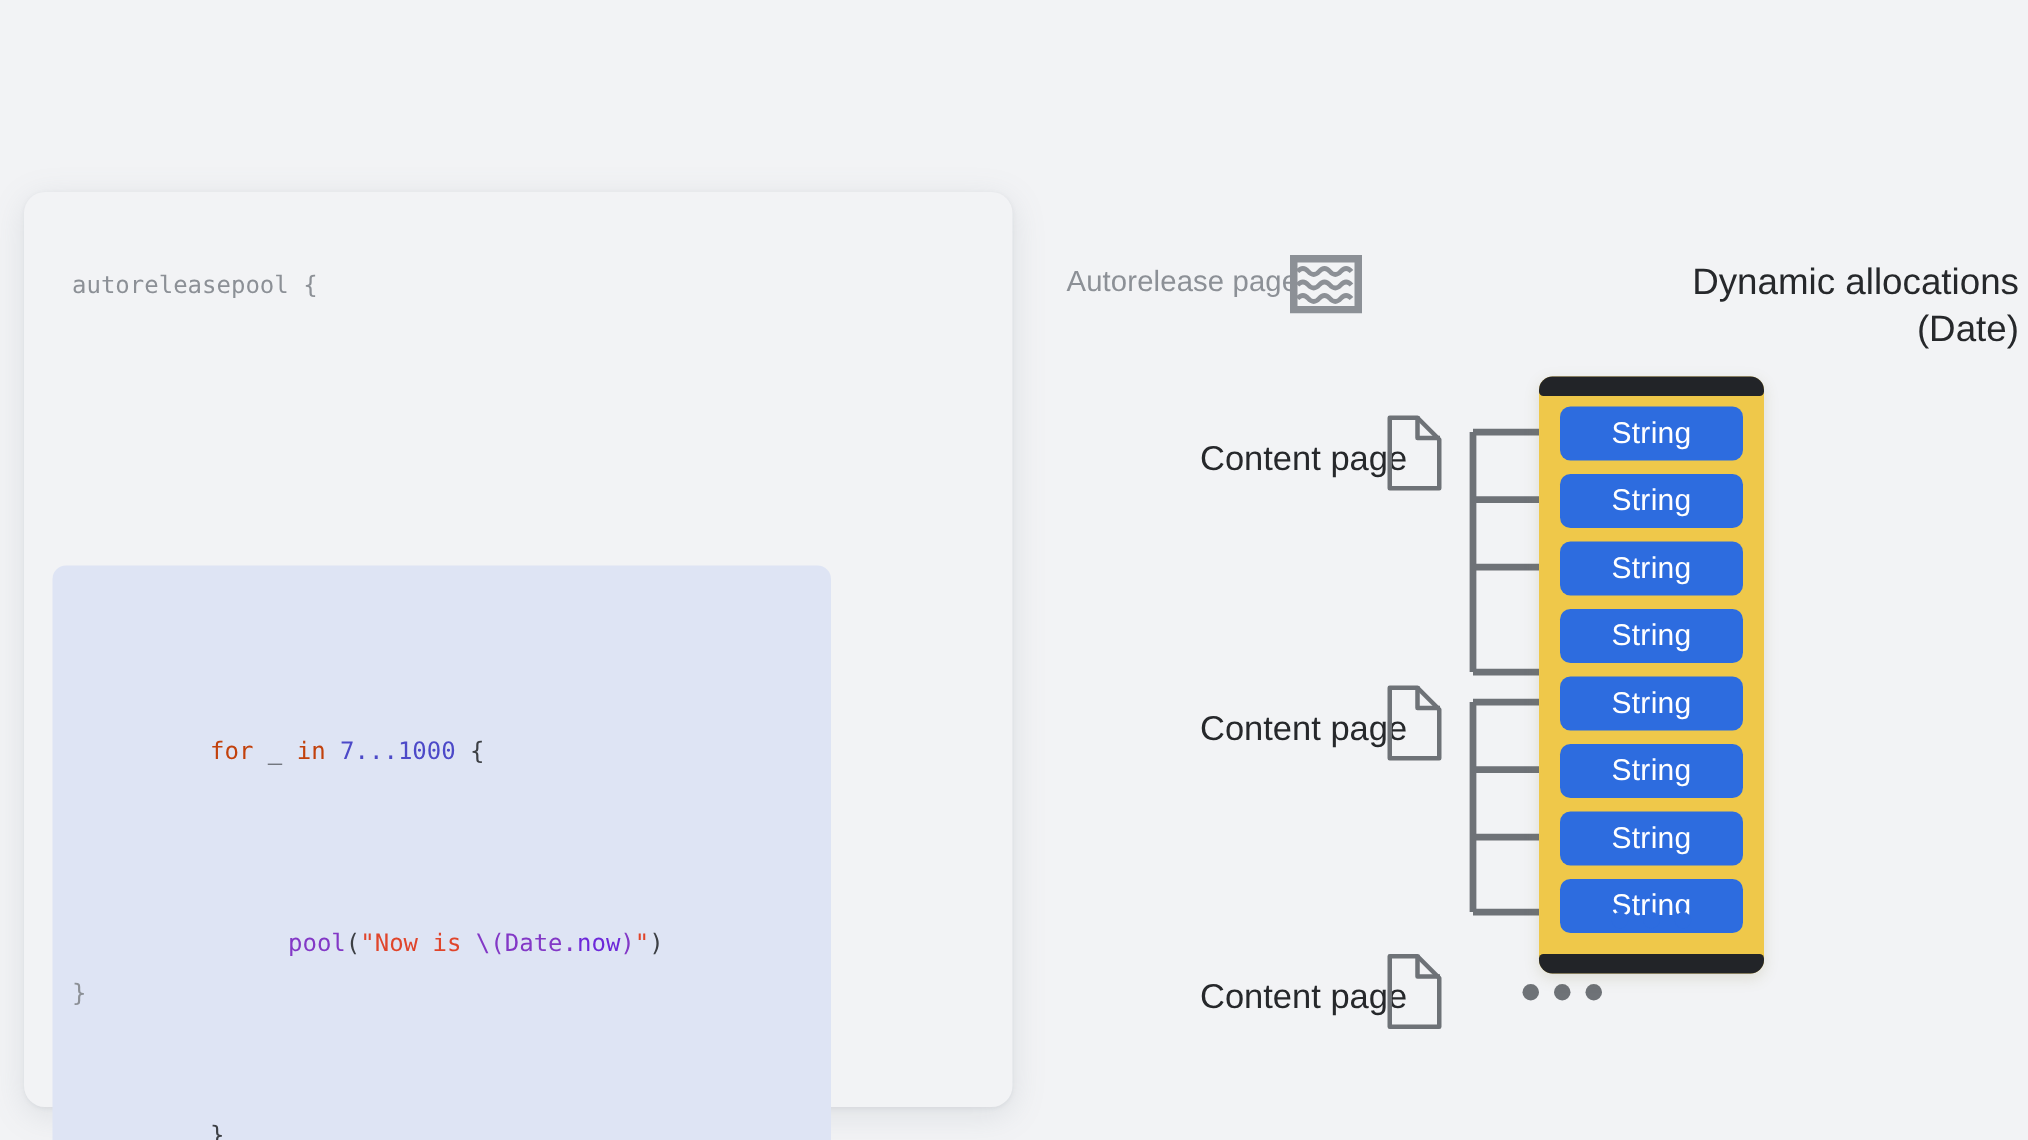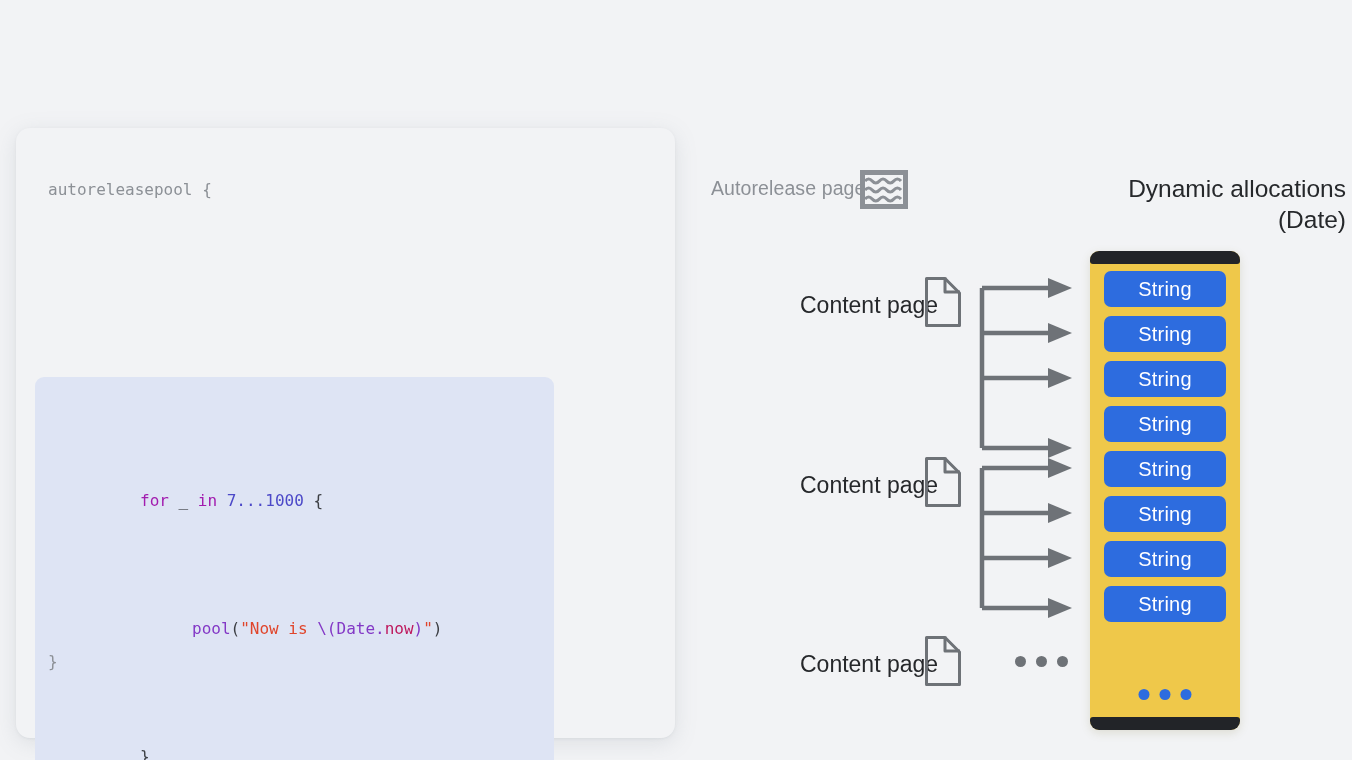--- a/index.html
+++ b/index.html
@@ -72,27 +72,27 @@
     top: 249px;
     width: 519px;
     padding: 12px 0 14px 0;
     background: #DEE4F4;
     border-radius: 9px;
   }
   .code-highlight .ln { display: block; height: 32px; padding-left: 105px; }
   .code-highlight .ln.l2 { padding-left: 157px; }
   .code-highlight .ln.l3 { padding-left: 105px; }
 
-  .tok-kw     { color: #a21caf; }
+  .tok-kw     { color: #c2410c; }
   .tok-plain  { color: #3C3F44; }
   .tok-num    { color: #4C49C8; }
   .tok-fn     { color: #8338C6; }
   .tok-str    { color: #E0452B; }
   .tok-type   { color: #8338C6; }
-  .tok-prop   { color: #be185d; }
+  .tok-prop   { color: #6d28d9; }
   .tok-punct  { color: #3C3F44; }
 
   
   .pool-label {
     position: absolute;
     left: 711px;
     top: 177px;
     font-size: 19.5px;
     color: #8C9096;
     letter-spacing: 0.1px;
@@ -144,24 +144,24 @@
     position: absolute;
     left: 960px;
     top: 255px;
     width: 140px;
     height: 380px;
   }
 
   
   .heap {
     position: absolute;
-    left: 1090px;
+    left: 1026px;
     top: 251px;
     width: 150px;
-    height: 479px;
+    height: 398px;
     background: #EFC84A;
     border-radius: 9px;
     box-shadow: 0 3px 10px rgba(130,120,60,0.18);
   }
   .heap-cap-top, .heap-cap-bottom {
     position: absolute;
     left: 0; width: 150px; height: 13px;
     background: #222428;
   }
   .heap-cap-top    { top: 0;  border-radius: 9px 9px 3px 3px; }

